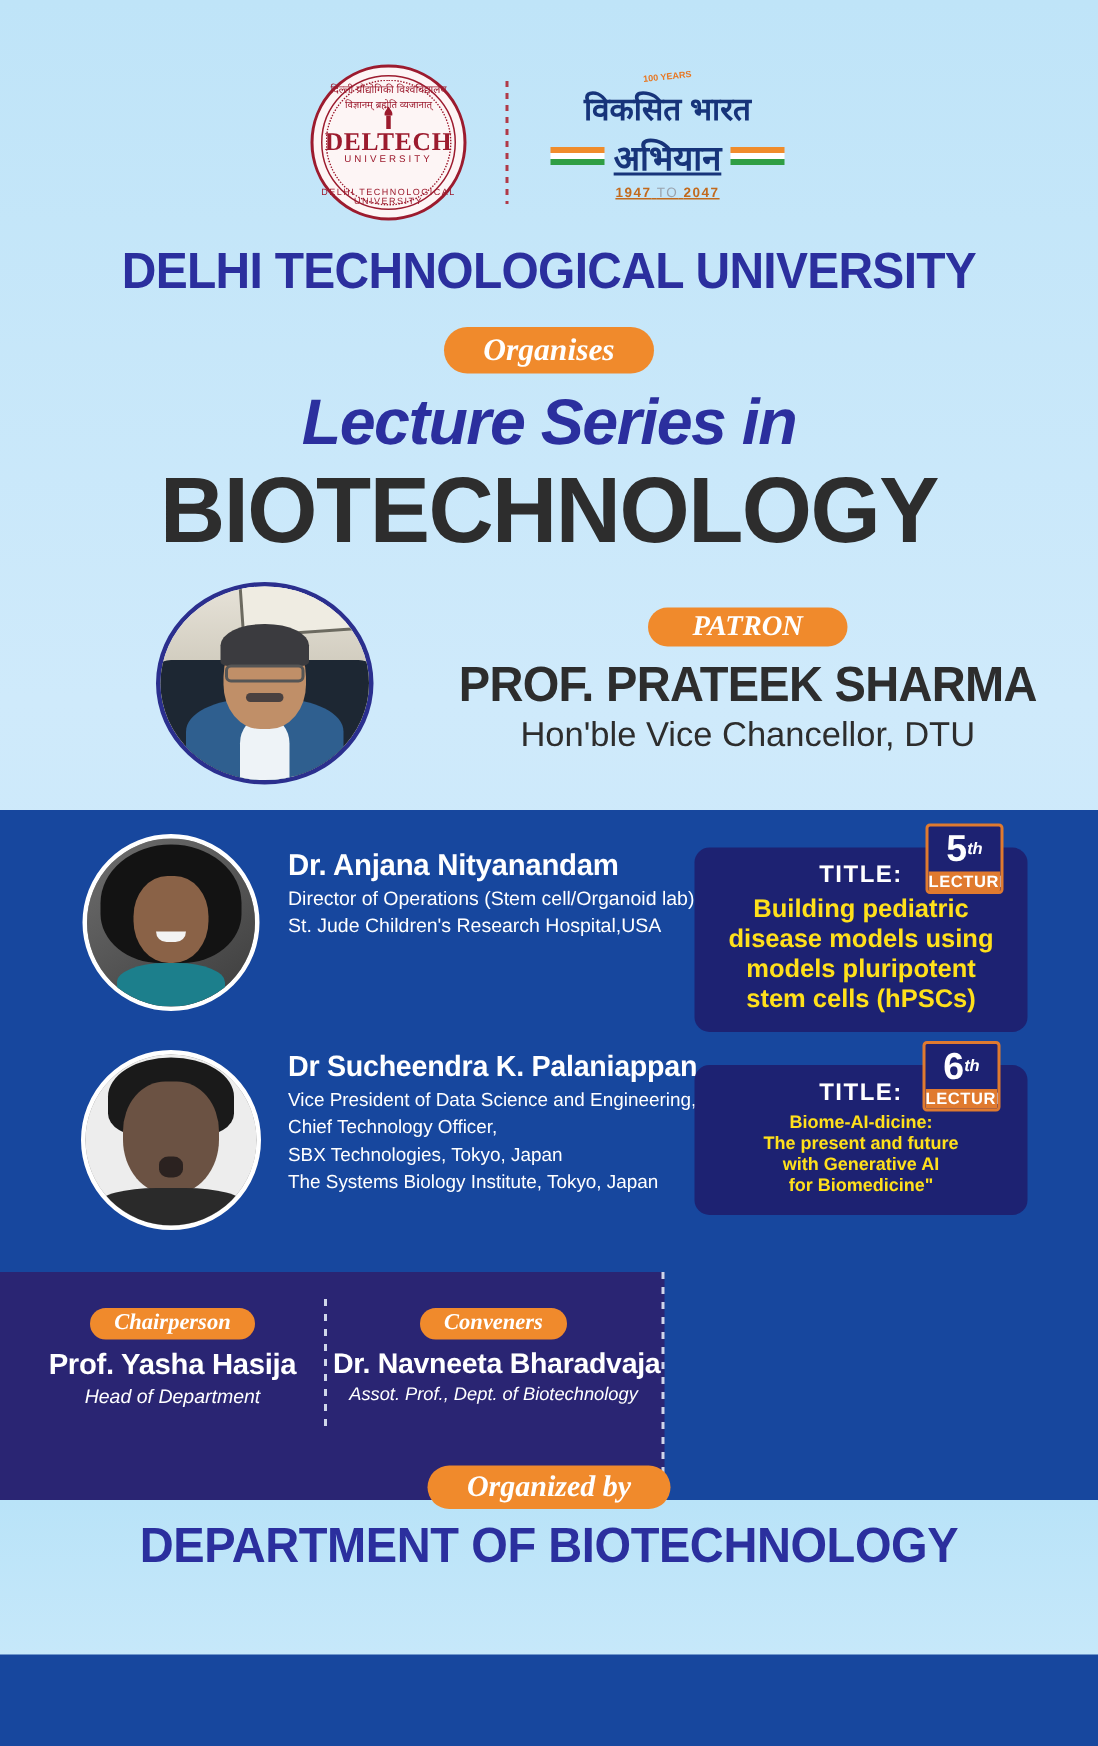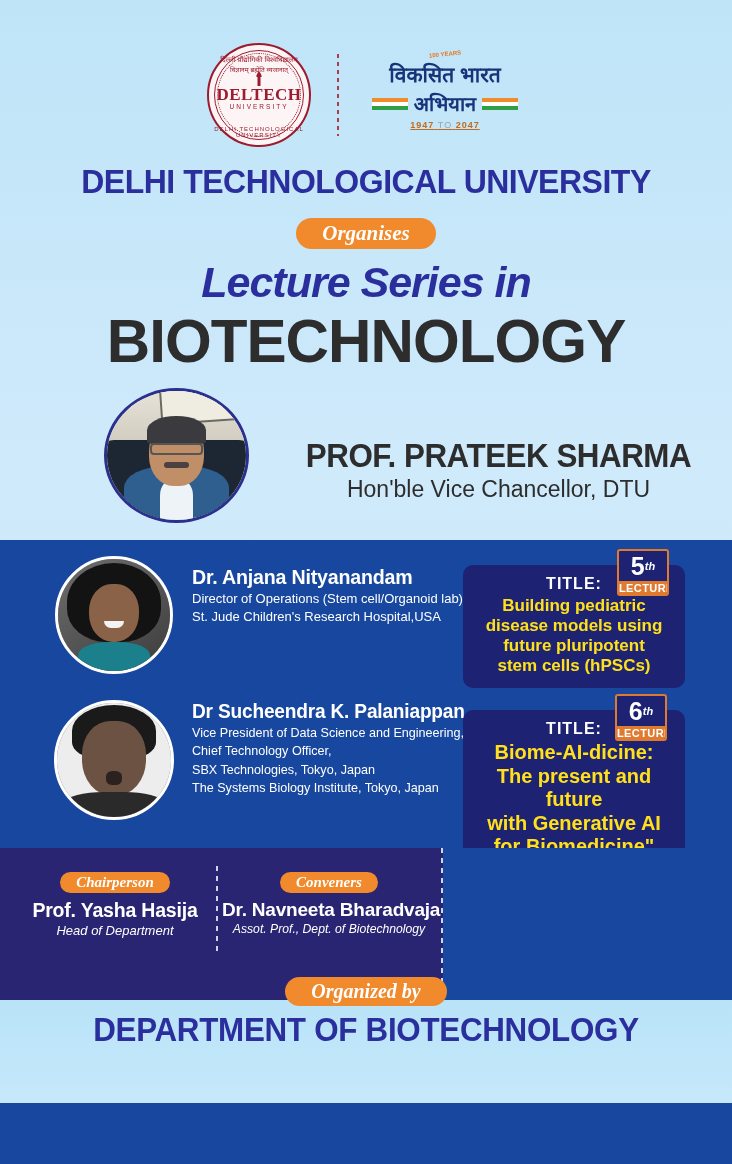--- a/index.html
+++ b/index.html
@@ -79,21 +79,21 @@
   }
   .vb-logo .row2 {
     display:flex; align-items:center; justify-content:center; gap:6px;
     margin-top:2px;
   }
   .vb-logo .flag {
     width:36px; height:12px;
     background:linear-gradient(#f08c2b 0 33%, #ffffff 33% 66%, #2f9e44 66% 100%);
   }
   .vb-logo .abhiyan {
-    font-weight:bold; font-size:20px; color:#17347a;
+    font-weight:bold; font-size:23px; color:#17347a;text-decoration:underline;
   }
   .vb-logo .row3 {
     margin-top:3px; font-size:9px; font-weight:bold; color:#c26a1d;
     letter-spacing:1px; position:relative;text-decoration:underline;
   }
   .vb-logo .row3 .to { color:#9aa3ad; font-weight:normal; }
 
   
   .uni-name {
     position:absolute; top:162px; left:0; width:732px;
@@ -225,21 +225,21 @@
   .title-card.t1 { top:565px; }
   .title-card.t2 { top:710px; }
   .title-label {
     font-size:16px; font-weight:bold; color:#ffffff;
     letter-spacing:1px; margin-bottom:3px;
   }
   .title-text {
     font-size:17px; font-weight:bold; color:#ffe01b; line-height:1.18;
     font-family:"Liberation Sans Narrow","Liberation Sans",sans-serif;
   }
-  .title-text.x2 { font-size:20px; }
+  .title-text.x2 { font-size:12px; }
 
   .lec-badge {
     position:absolute; width:52px; height:47px;
     border:2px solid #e07a2f;
     border-radius:3px;
     background:#1d2272;
     overflow:hidden;
   }
   .lec-badge.b1 { left:617px; top:549px; }
   .lec-badge.b2 { left:615px; top:694px; }
@@ -370,20 +370,23 @@
       <div class="vc-chair"></div>
       <div class="vc-chair2"></div>
       <div class="vc-body"></div>
       <div class="vc-shirt"></div>
       <div class="vc-head"></div>
       <div class="vc-hair"></div>
       <div class="vc-glass"></div>
       <div class="vc-mous"></div>
     </div>
   </div>
+  <div class="patron-pill-wrap">
+    <span class="pill">PATRON</span>
+  </div>
   <div class="patron-name">PROF. PRATEEK SHARMA</div>
   <div class="patron-role">Hon'ble Vice Chancellor, DTU</div>
 
   <div class="speakers">
 
     <div class="speaker-row s1">
       <div class="spk-photo p1">
         <div class="ph-bg1"></div>
           <div class="ph-hair1"></div>
           <div class="ph-face1"></div>
@@ -412,21 +415,21 @@
         <div class="spk-aff a2">SBX Technologies, Tokyo, Japan</div>
         <div class="spk-aff a2">The Systems Biology Institute, Tokyo, Japan</div>
       </div>
     </div>
   </div>
 
   <div class="title-card t1">
     <div class="title-label">TITLE:</div>
     <div class="title-text">Building pediatric</div>
     <div class="title-text">disease models using</div>
-    <div class="title-text">future pluripotent</div>
+    <div class="title-text">models pluripotent</div>
     <div class="title-text">stem cells (hPSCs)</div>
   </div>
   <div class="lec-badge b1">
     <div class="lec-num">
       <span>5</span>
         <sup>th</sup>
     </div>
     <div class="lec-word">LECTURE</div>
   </div>
 

